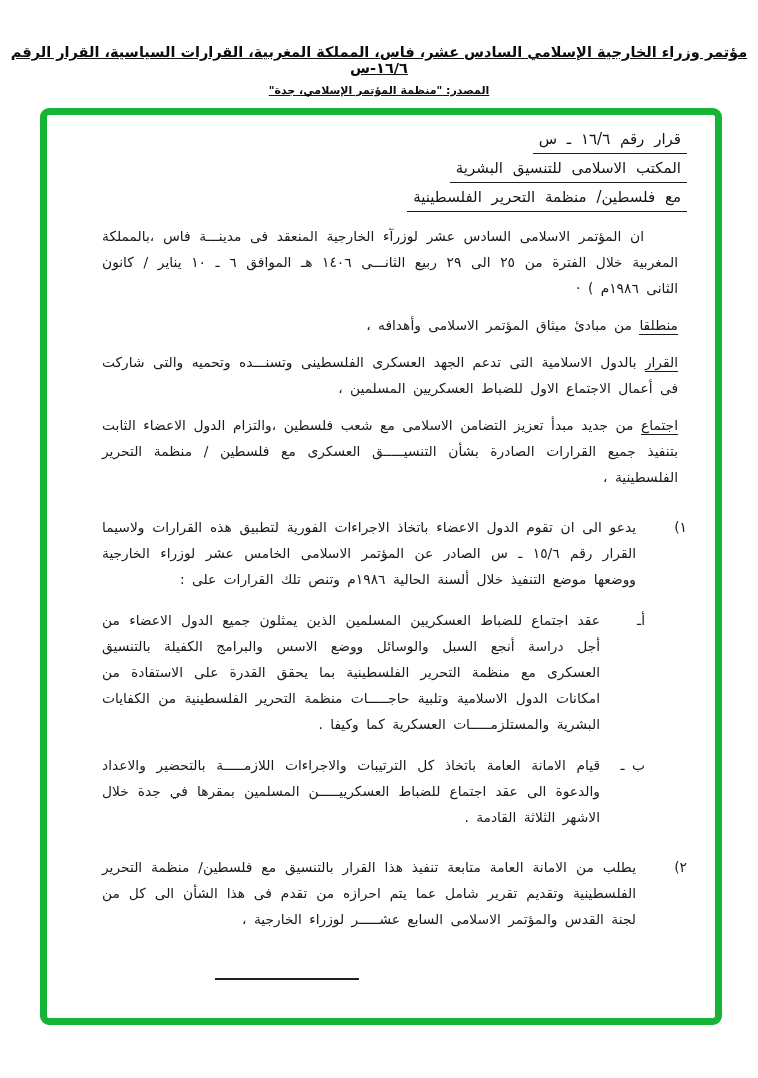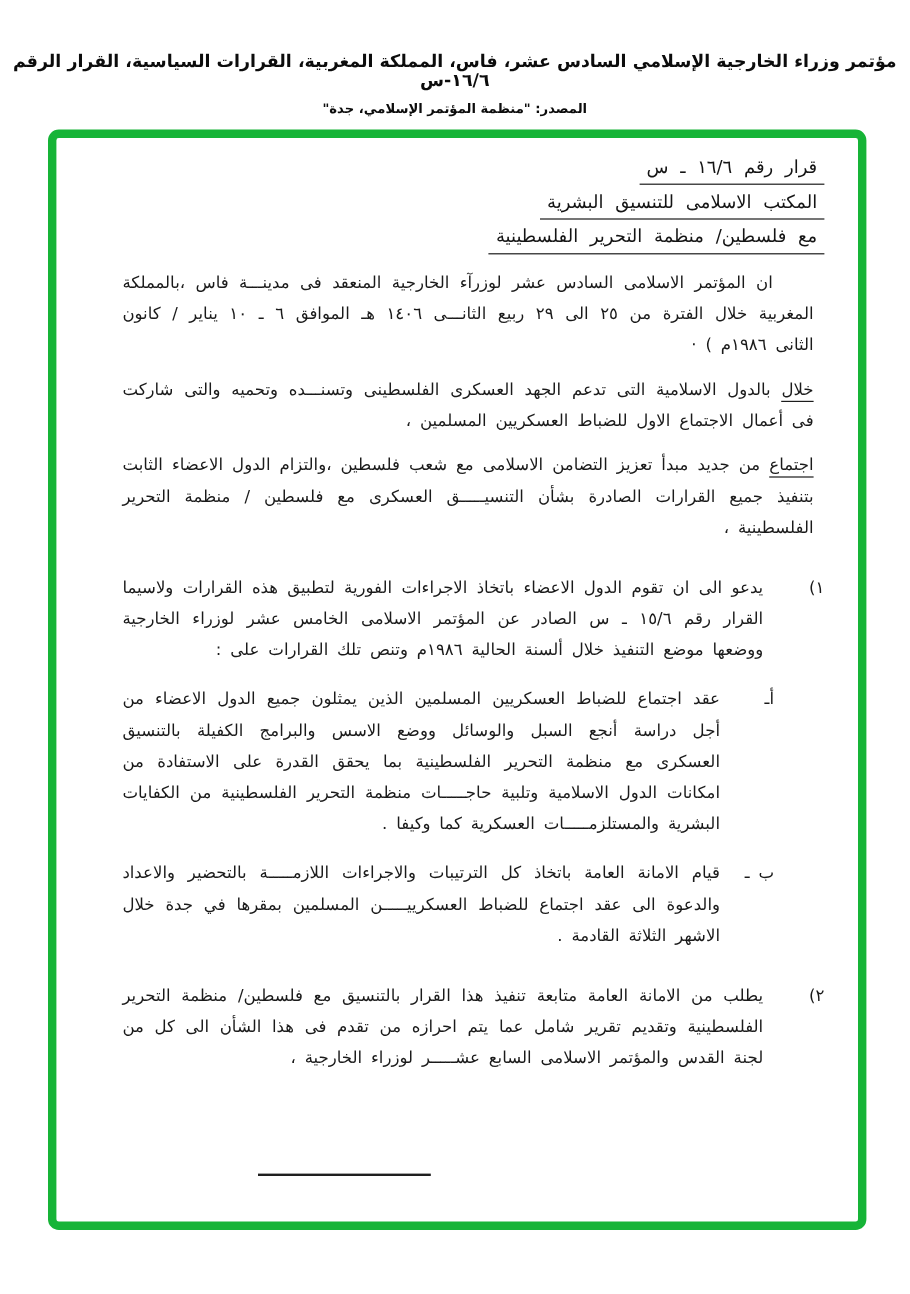--- a/index.html
+++ b/index.html
@@ -14,20 +14,21 @@
     width: 758px; height: 1078px;
     background: #ffffff;
     direction: rtl;
     color: #161616;
   }
   
   .header {
     position: absolute;
     top: 44px; left: 0; right: 0;
     text-align: center;
+    text-decoration: underline;
   }
   .header-line1 {
     font-size: 14.5px;
     font-weight: bold;
     color: #0c0c0c;
   }
   .header-line2 {
     font-size: 11px;
     font-weight: bold;
     margin-top: 8px;
@@ -122,22 +123,23 @@
       </div>
       <div class="title-line">
         <span>مع فلسطين/ منظمة التحرير الفلسطينية</span>
       </div>
     </div>
 
     <div class="doc-body">
 
       <p class="p-first"><span>ان المؤتمر الاسلامى السادس عشر لوزرآء الخارجية المنعقد فى مدينـــة فاس ،بالمملكة المغربية خلال الفترة من ٢٥ الى ٢٩ ربيع الثانـــى ١٤٠٦ هـ الموافق ٦ ـ ١٠ يناير / كانون الثانى ١٩٨٦م ) ·</span></p>
 
+      <p class="p-lead"><span class="lead">منطلقا</span><span> من مبادئ ميثاق المؤتمر الاسلامى وأهدافه ،</span></p>
 
-      <p class="p-lead"><span class="lead">خلال</span><span> بالدول الاسلامية التى تدعم الجهد العسكرى الفلسطينى وتسنـــده وتحميه والتى شاركت فى أعمال الاجتماع الاول للضباط العسكريين المسلمين ،</span></p>
+      <p class="p-lead"><span class="lead">القرار</span><span> بالدول الاسلامية التى تدعم الجهد العسكرى الفلسطينى وتسنـــده وتحميه والتى شاركت فى أعمال الاجتماع الاول للضباط العسكريين المسلمين ،</span></p>
 
       <p class="p-lead"><span class="lead">اجتماع</span><span> من جديد مبدأ تعزيز التضامن الاسلامى مع شعب فلسطين ،والتزام الدول الاعضاء الثابت بتنفيذ جميع القرارات الصادرة بشأن التنسيـــــق العسكرى مع فلسطين / منظمة التحرير الفلسطينية ،</span></p>
 
       <div class="item">
         <span class="marker">١)</span>
         <p>يدعو الى ان تقوم الدول الاعضاء باتخاذ الاجراءات الفورية لتطبيق هذه القرارات ولاسيما القرار رقم ١٥/٦ ـ س الصادر عن المؤتمر الاسلامى الخامس عشر لوزراء الخارجية ووضعها موضع التنفيذ خلال ألسنة الحالية ١٩٨٦م وتنص تلك القرارات على :</p>
 
         <div class="sub">
           <span class="marker">أـ</span>
           <p>عقد اجتماع للضباط العسكريين المسلمين الذين يمثلون جميع الدول الاعضاء من أجل دراسة أنجع السبل والوسائل ووضع الاسس والبرامج الكفيلة بالتنسيق العسكرى مع منظمة التحرير الفلسطينية بما يحقق القدرة على الاستفادة من امكانات الدول الاسلامية وتلبية حاجـــــات منظمة التحرير الفلسطينية من الكفايات البشرية والمستلزمـــــات العسكرية كما وكيفا .</p>

